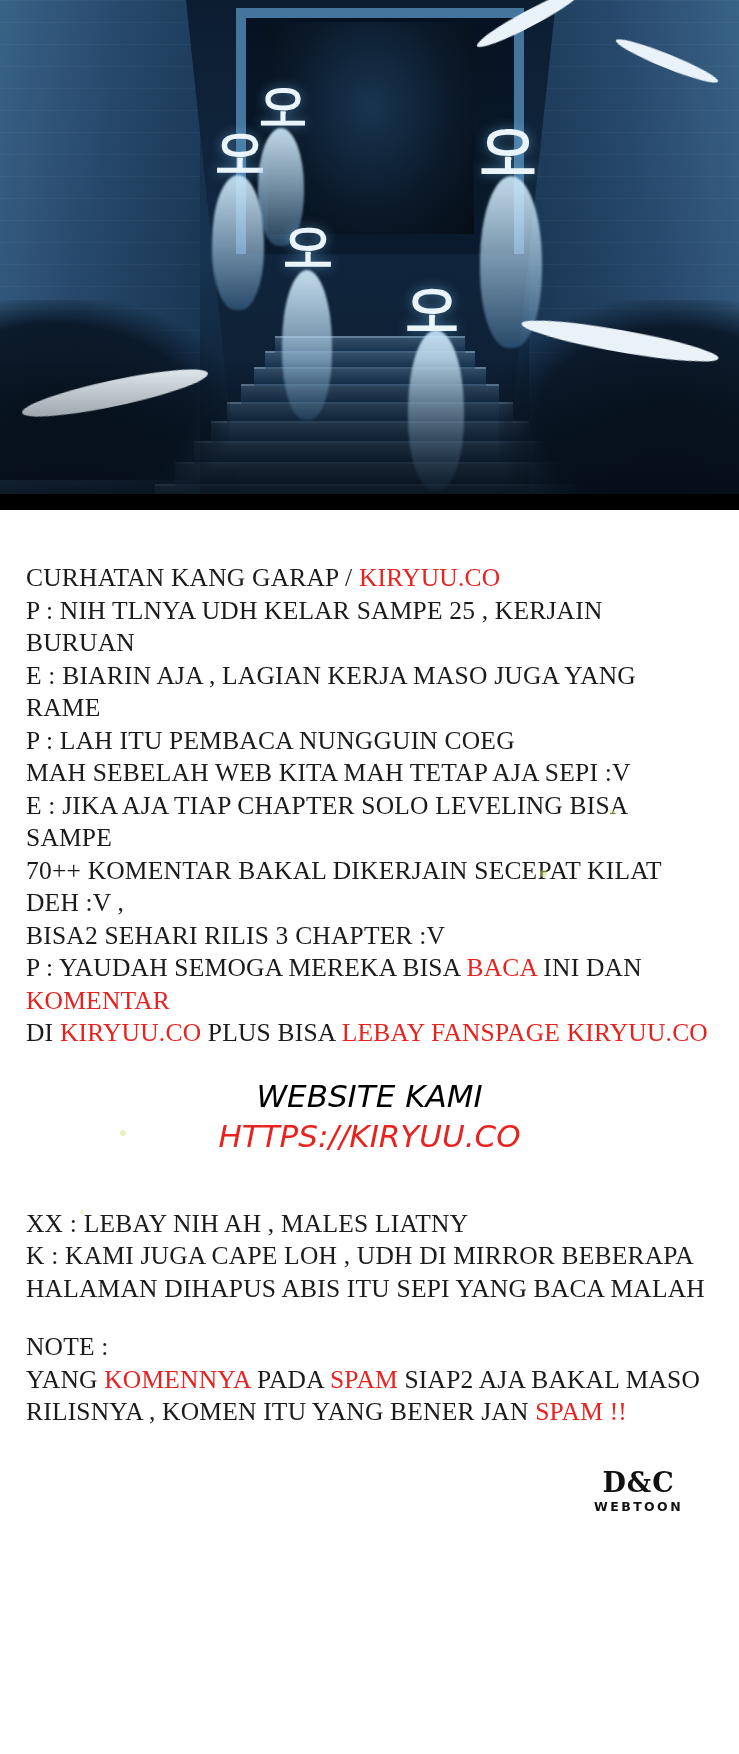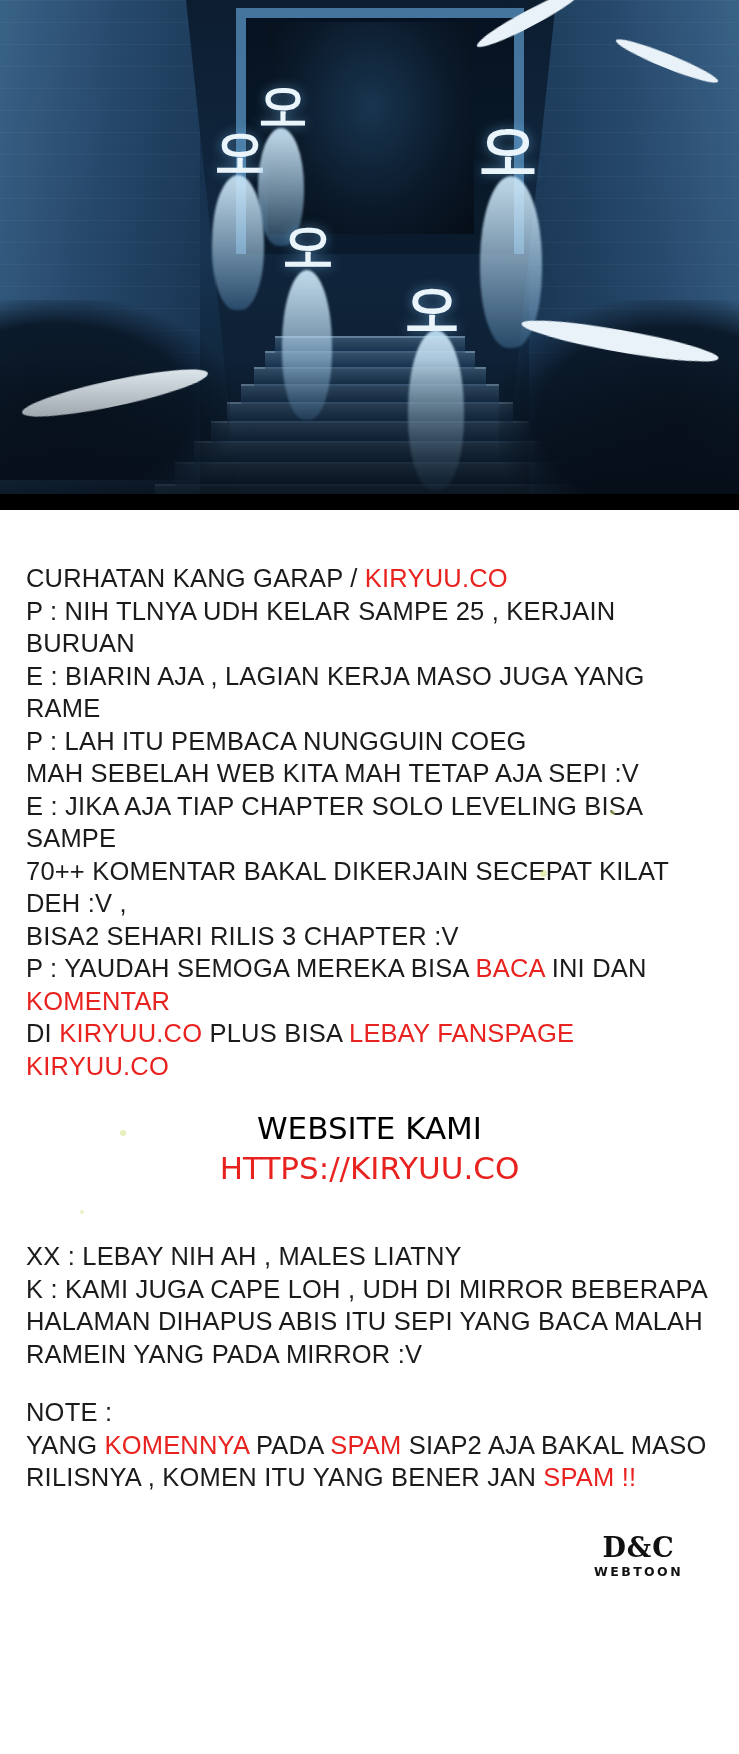--- a/index.html
+++ b/index.html
@@ -169,31 +169,32 @@
     position: relative;
     padding: 52px 26px 0 26px;
     background: #ffffff;
   }
   .dust {
     position: absolute;
     border-radius: 50%;
     opacity: 0.5;
   }
   .line {
-    font-family: Liberation Sans, sans-serif;
+    font-family: Liberation Serif, serif;
     font-size: 25.5px;
     line-height: 32.5px;
     color: #1b1b1b;
     letter-spacing: 0.2px;
     white-space: pre-wrap;
   }
   .red { color: #e8221f; }
   .spacer-sm { height: 26px; }
   .center {
     text-align: center;
+    font-style: italic;
   }
   .big {
     font-size: 31px;
     line-height: 40px;
     font-weight: 500;
   }
   .big-red {
     font-size: 31px;
     line-height: 40px;
     color: #e8221f;
@@ -315,21 +316,20 @@
 
     <div class="spacer-sm"></div>
 
 
     <div class="spacer-sm"></div>
 
     <div>
       <div class="line"><span>XX : LEBAY NIH AH , MALES LIATNY</span></div>
       <div class="line"><span>K : KAMI JUGA CAPE LOH , UDH DI MIRROR BEBERAPA</span></div>
       <div class="line"><span>HALAMAN DIHAPUS ABIS ITU SEPI YANG BACA MALAH</span></div>
-      <div class="line"><span>RAMEIN YANG PADA MIRROR :V</span></div>
     </div>
 
     <div class="spacer-sm"></div>
 
     <div>
       <div class="line"><span>NOTE :</span></div>
       <div class="line"><span>YANG </span><span class="red">KOMENNYA</span><span> PADA </span><span class="red">SPAM</span><span> SIAP2 AJA BAKAL MASO</span></div>
       <div class="line"><span>RILISNYA , KOMEN ITU YANG BENER JAN </span><span class="red">SPAM !!</span></div>
     </div>
   </div>

